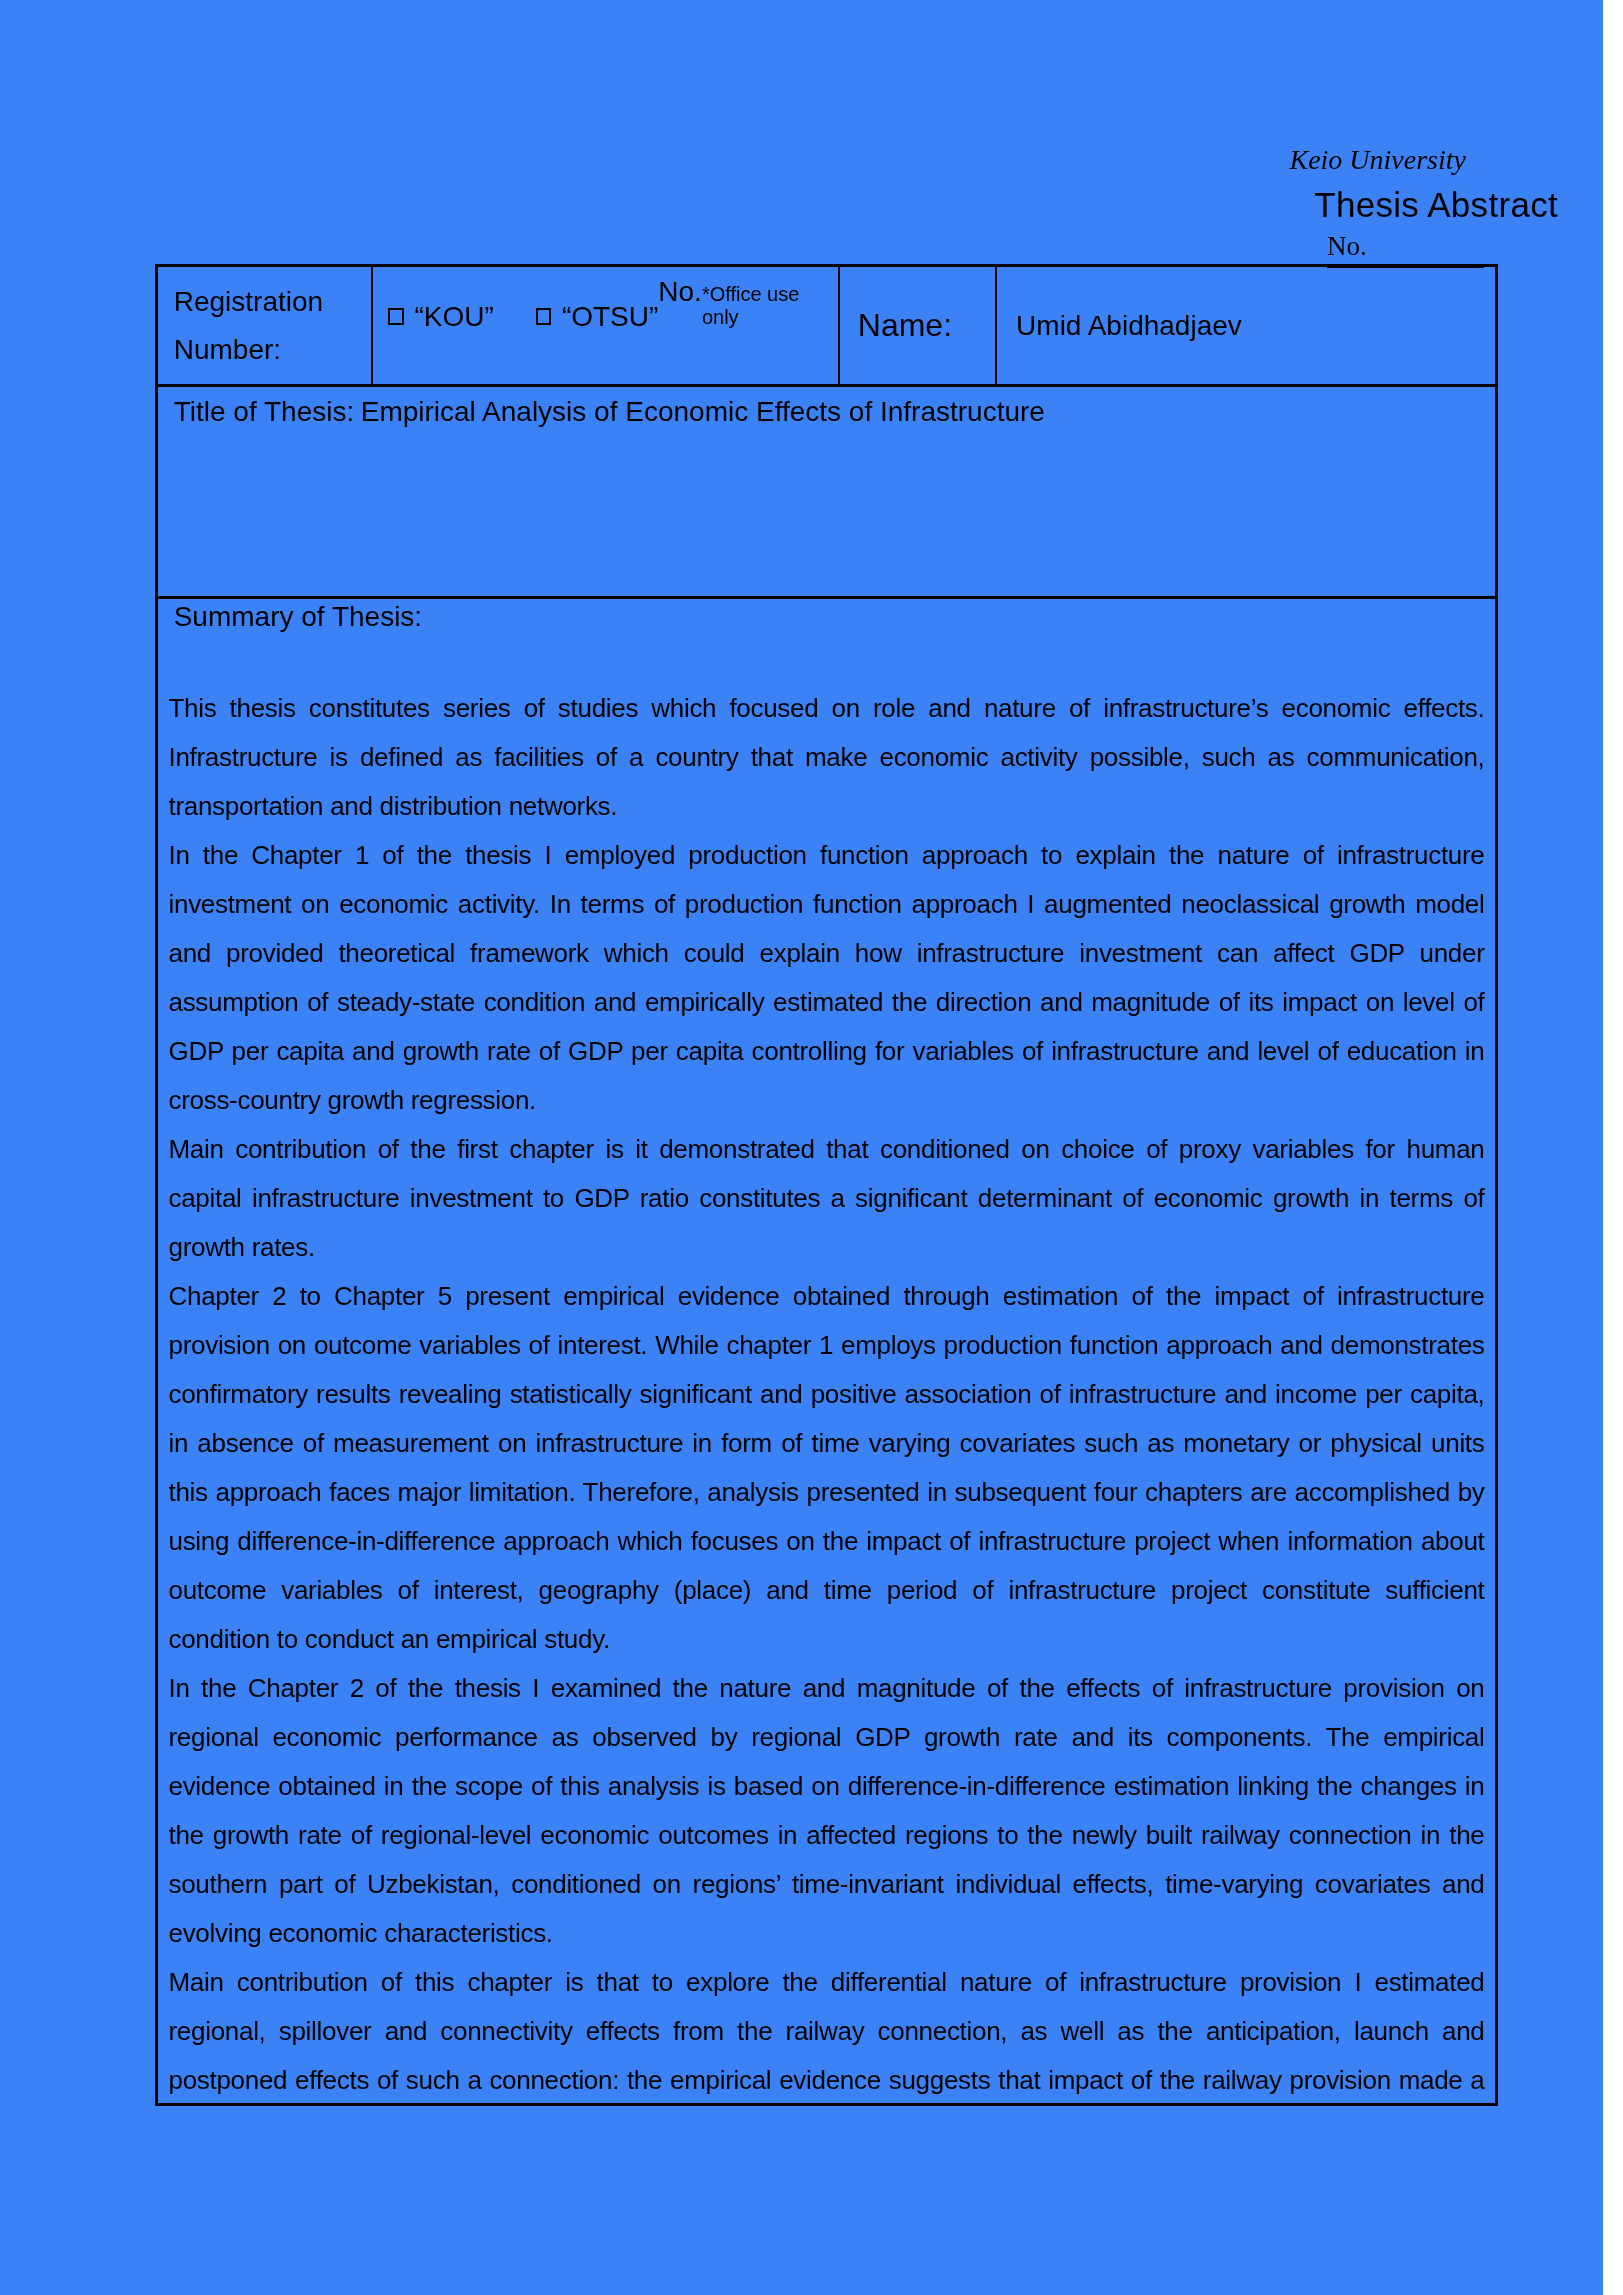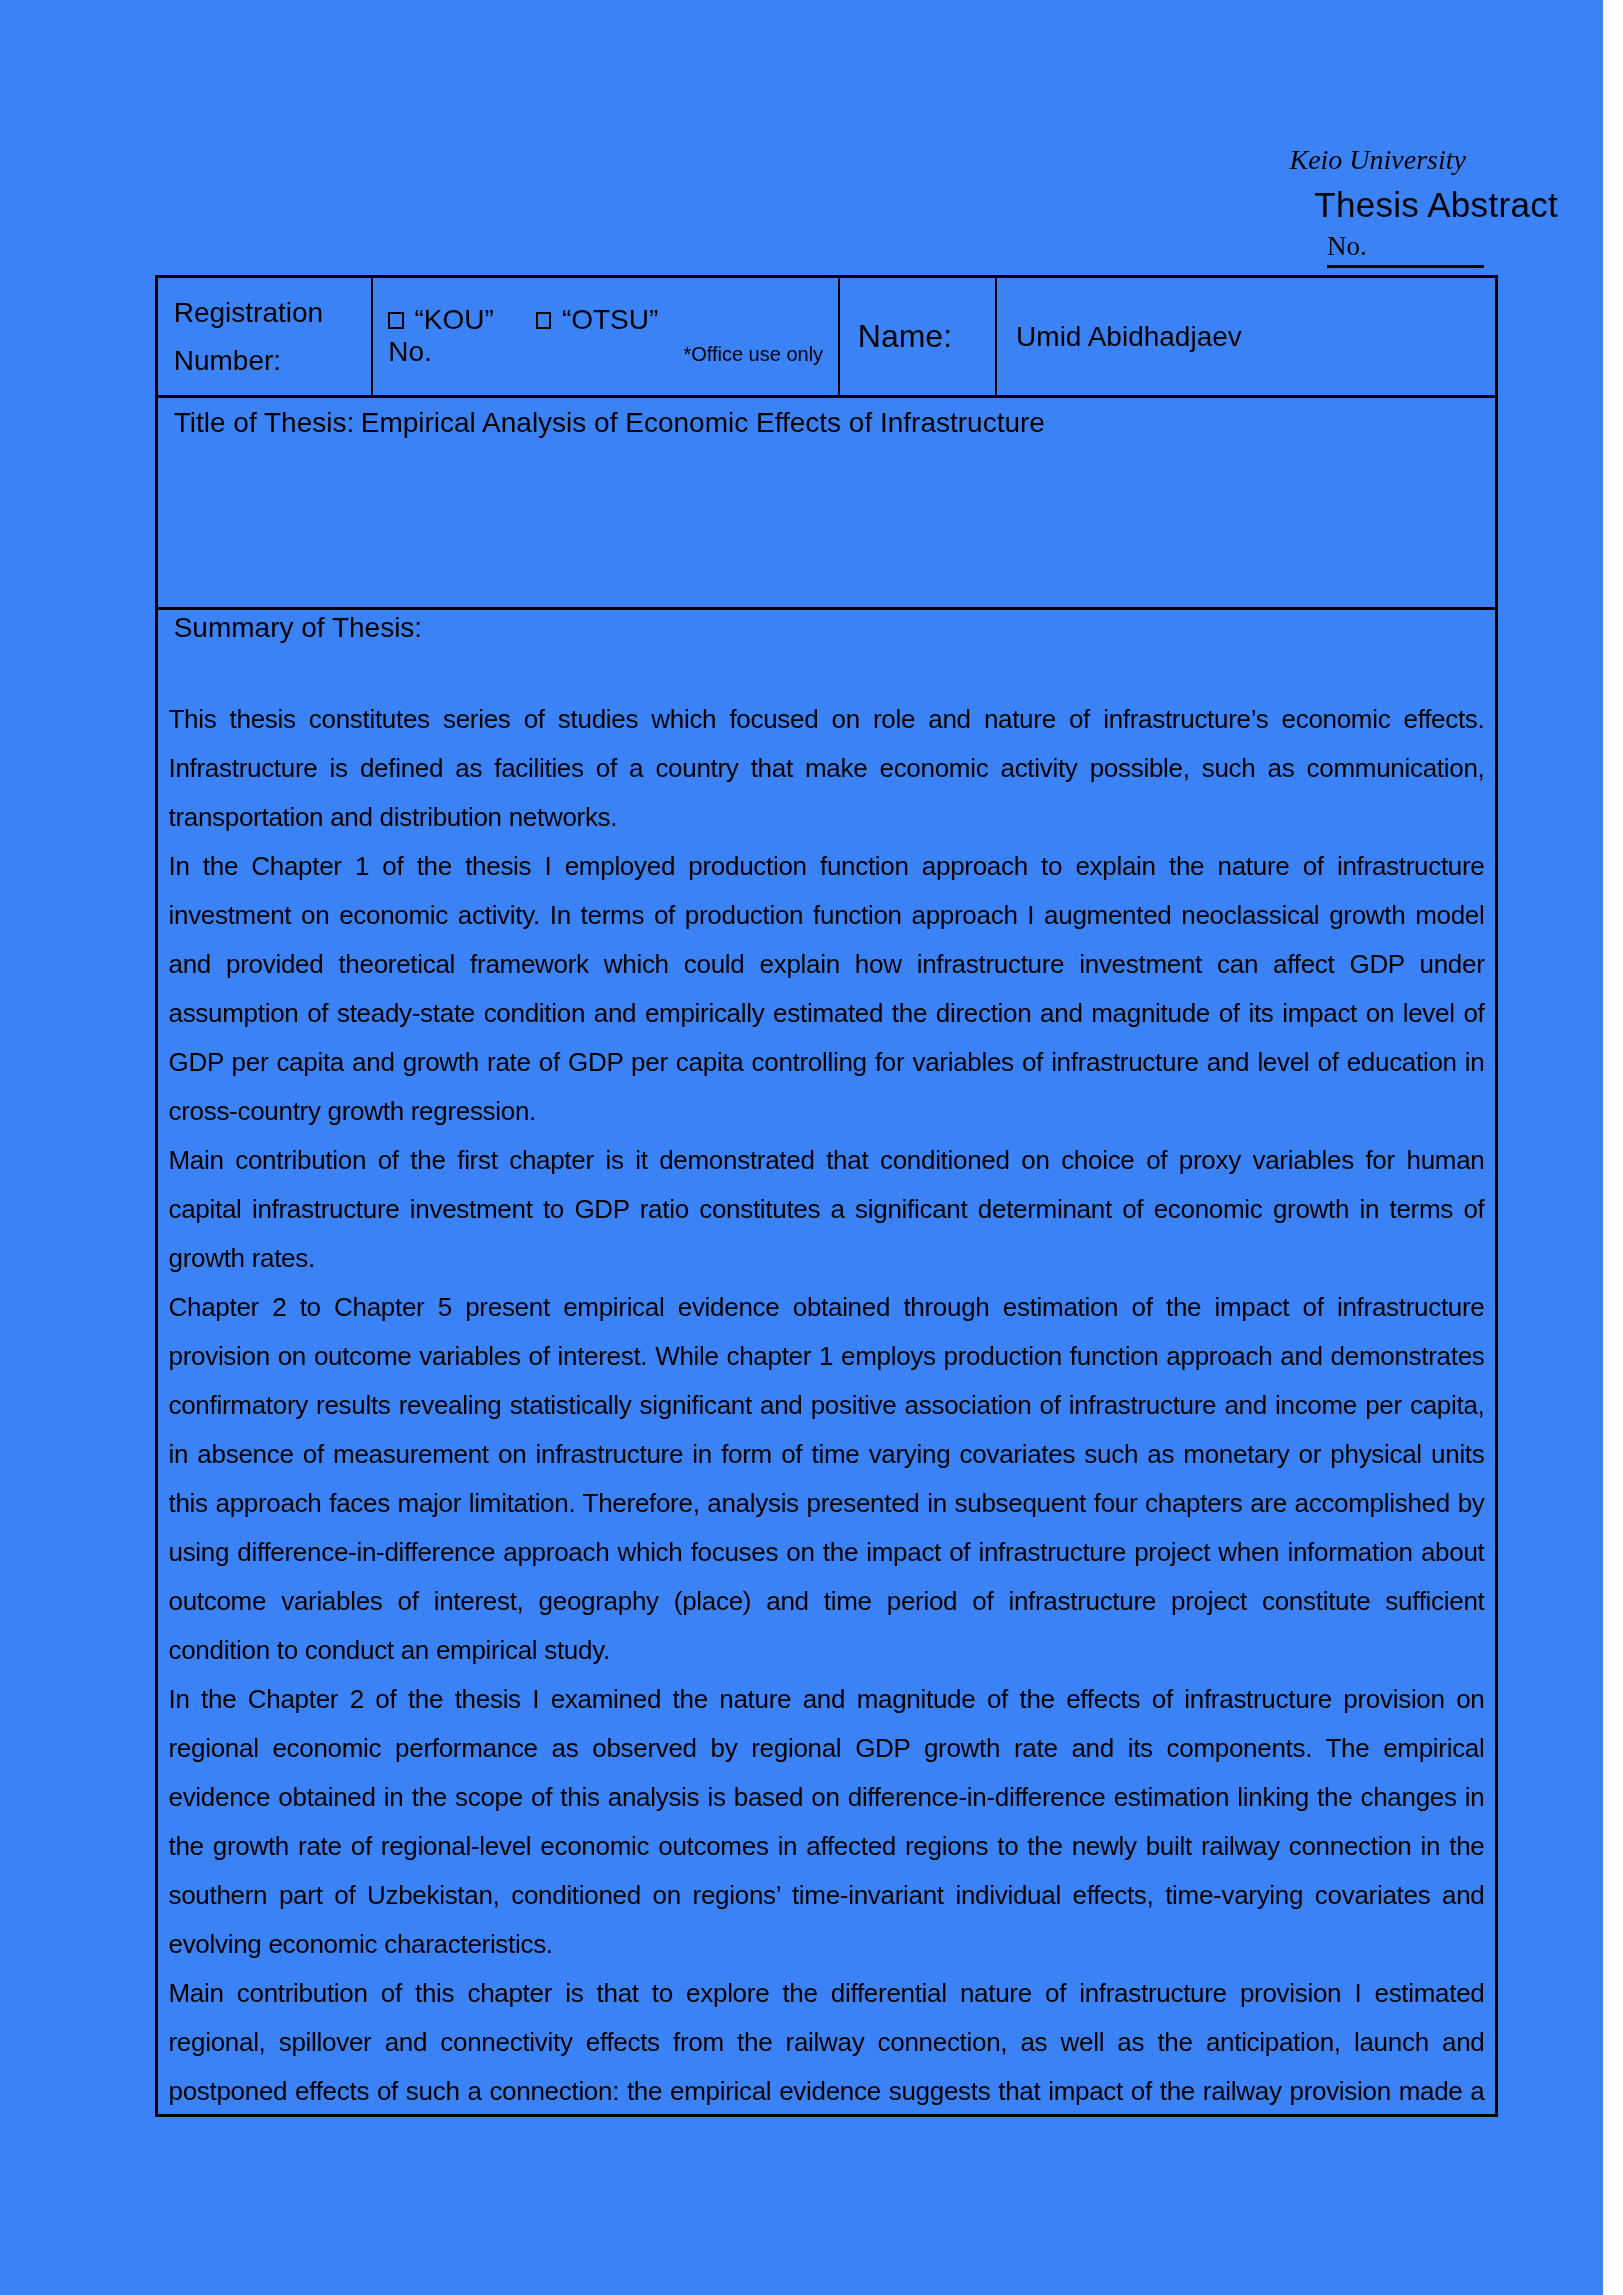--- a/index.html
+++ b/index.html
@@ -46,21 +46,21 @@
     font-size: 27px;
     line-height: 1.25;
     border-bottom: 3.9px solid #000;
     padding-bottom: 1.3px;
   }
 
   
   table.form {
     position: absolute;
     left: 155px;
-    top: 275px;
+    top: 264px;
     width: 1339px;
     border-collapse: collapse;
     table-layout: fixed;
   }
   table.form, table.form td {
     border: 2.6px solid #000;
   }
   table.form {
     border: 3.9px solid #000;
   }
@@ -83,22 +83,21 @@
   .cell-reg {
     padding: 10.5px 6.5px 0 15.7px;
     font-size: 28px;
     line-height: 48px;
   }
   .cell-office {
     padding: 9.2px 14.4px 9.2px 15.7px;
   }
   .office-inner {
     display: flex;
-    flex-direction: column;
-    justify-content: flex-end;
+    justify-content: flex-start;
     height: 81px;
     font-size: 28px;
   }
   .office-line1 {
     display: flex;
     align-items: center;
   }
   .checkbox-box {
     display: inline-block;
     width: 15.7px;

